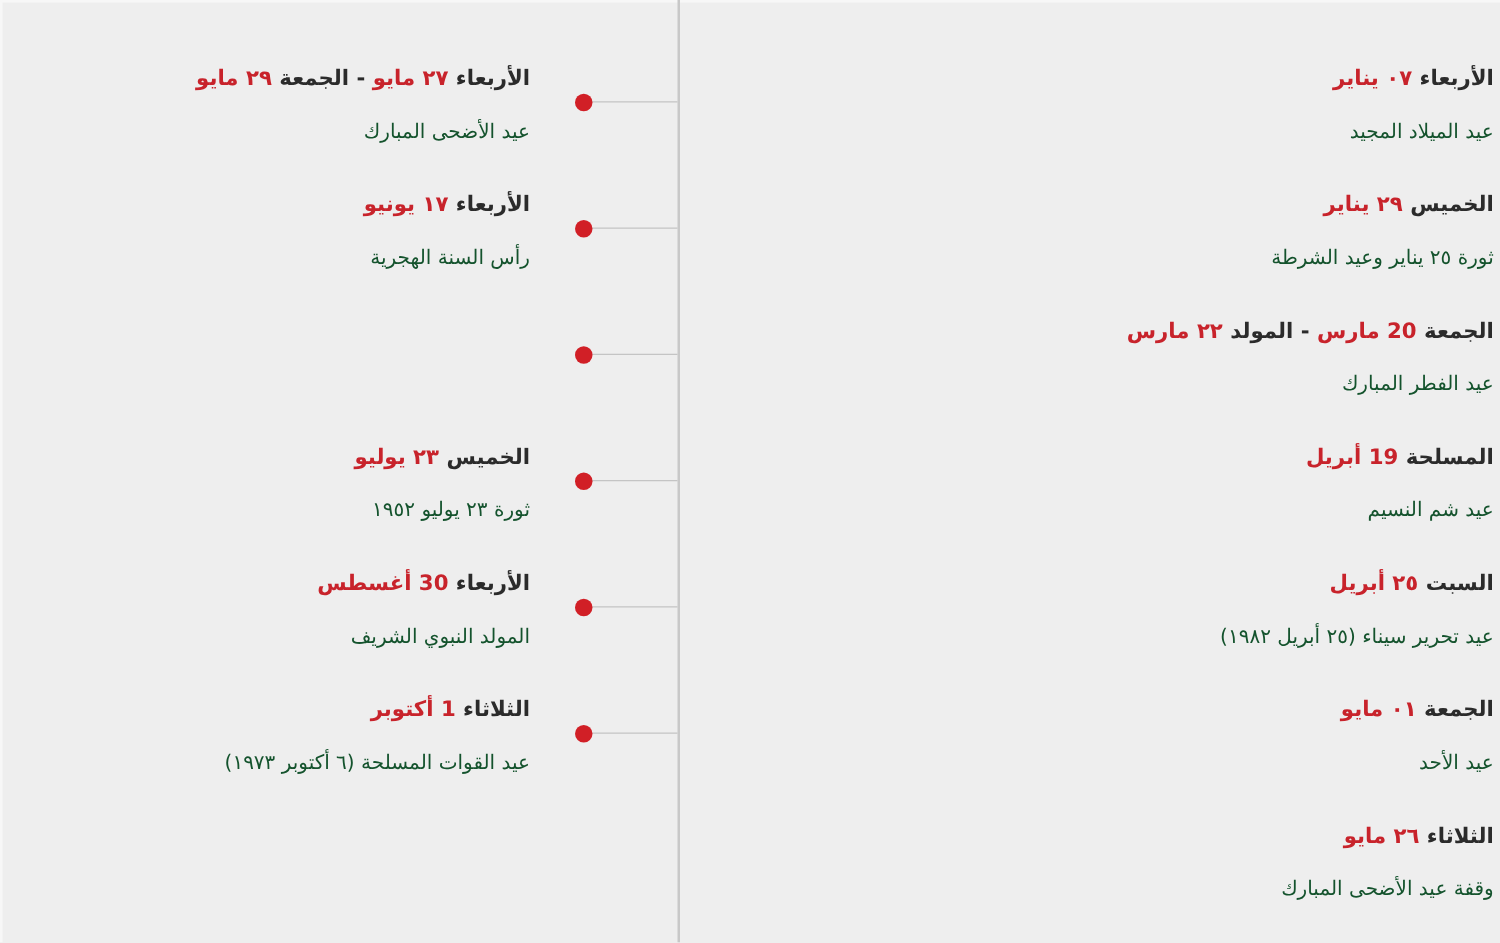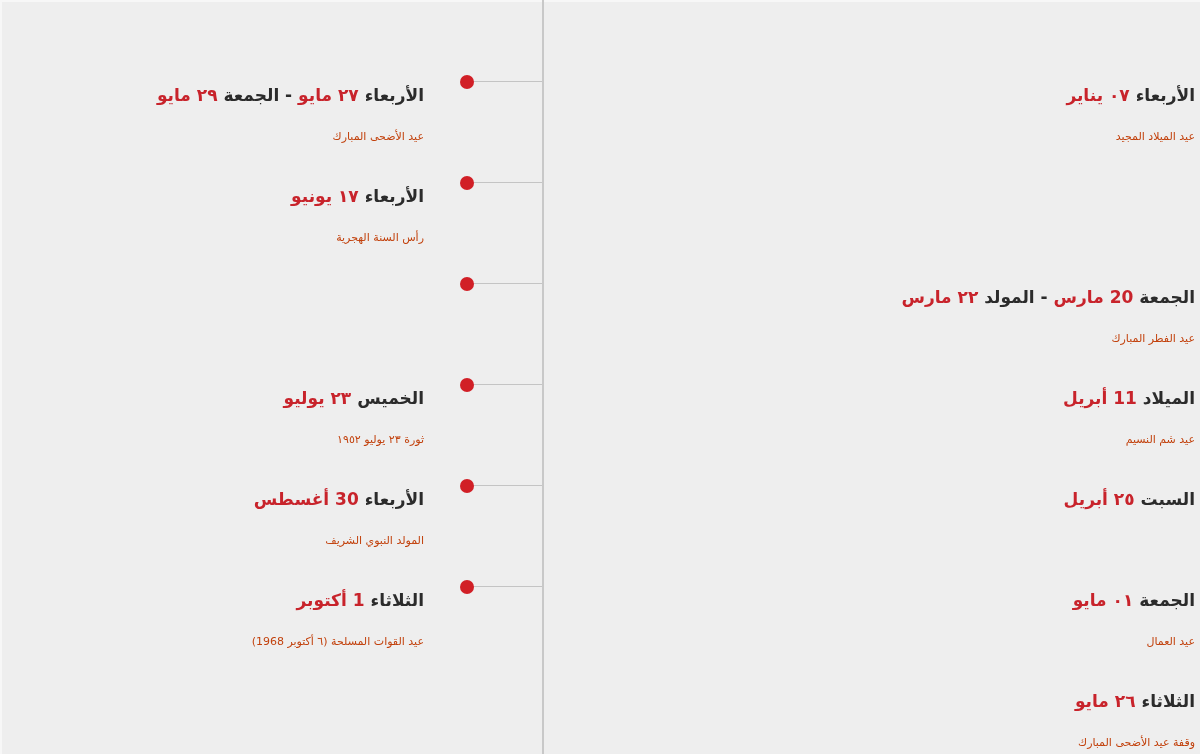--- a/index.html
+++ b/index.html
@@ -60,33 +60,32 @@
       height: 14px;
       border-radius: 50%;
       background: #d11f26;
     }
     .text {
       position: absolute;
       right: 120px;
       top: 50px;
       text-align: right;
       white-space: nowrap;
-      margin-top: 32px;
     }
     .title {
       font-size: 17px;
       font-weight: bold;
       color: #2b2b2b;
       line-height: 26px;
       height: 26px;
     }
     .title .red { color: #c8232b; }
     .desc {
-      font-size: 11px;
-      color: #c2410c;
+      font-size: 16px;
+      color: #14532d;
       line-height: 26px;
       margin-top: 16px;
     }
   </style>
 </head>
 <body>
 
 <div class="frame-top"></div>
 <div class="frame-left"></div>
 
@@ -98,54 +97,59 @@
     <div class="dot"></div>
     <div class="text">
       <div class="title"><span>الأربعاء</span> <span class="red">٠٧ يناير</span></div>
       <div class="desc">عيد الميلاد المجيد</div>
     </div>
   </div>
 
   <div class="item" style="top:101px">
     <div class="connector"></div>
     <div class="dot"></div>
+    <div class="text">
+      <div class="title"><span>الخميس</span> <span class="red">٢٩ يناير</span></div>
+      <div class="desc">ثورة ٢٥ يناير وعيد الشرطة</div>
+    </div>
   </div>
 
   <div class="item" style="top:202px">
     <div class="connector"></div>
     <div class="dot"></div>
     <div class="text">
       <div class="title"><span>الجمعة</span> <span class="red">20 مارس</span><span> - </span><span>المولد</span> <span class="red">٢٢ مارس</span></div>
       <div class="desc">عيد الفطر المبارك</div>
     </div>
   </div>
 
   <div class="item" style="top:303px">
     <div class="connector"></div>
     <div class="dot"></div>
     <div class="text">
-      <div class="title"><span>الميلاد</span> <span class="red">11 أبريل</span></div>
+      <div class="title"><span>المسلحة</span> <span class="red">19 أبريل</span></div>
       <div class="desc">عيد شم النسيم</div>
     </div>
   </div>
 
   <div class="item" style="top:404px">
     <div class="connector"></div>
     <div class="dot"></div>
     <div class="text">
       <div class="title"><span>السبت</span> <span class="red">٢٥ أبريل</span></div>
+      <div class="desc">عيد تحرير سيناء (٢٥ أبريل ١٩٨٢)</div>
     </div>
   </div>
 
   <div class="item" style="top:505px">
     <div class="connector"></div>
     <div class="dot"></div>
     <div class="text">
       <div class="title"><span>الجمعة</span> <span class="red">٠١ مايو</span></div>
-      <div class="desc">عيد العمال</div>
+      <div class="desc">عيد الأحد</div>
     </div>
   </div>
 
   <div class="item" style="top:606px">
     <div class="connector"></div>
     <div class="dot"></div>
     <div class="text">
       <div class="title"><span>الثلاثاء</span> <span class="red">٢٦ مايو</span></div>
       <div class="desc">وقفة عيد الأضحى المبارك</div>
     </div>
@@ -194,16 +198,16 @@
       <div class="title"><span>الأربعاء</span> <span class="red">30 أغسطس</span></div>
       <div class="desc">المولد النبوي الشريف</div>
     </div>
   </div>
 
   <div class="item" style="top:505px">
     <div class="connector"></div>
     <div class="dot"></div>
     <div class="text">
       <div class="title"><span>الثلاثاء</span> <span class="red">1 أكتوبر</span></div>
-      <div class="desc">عيد القوات المسلحة (٦ أكتوبر 1968)</div>
+      <div class="desc">عيد القوات المسلحة (٦ أكتوبر ١٩٧٣)</div>
     </div>
   </div>
 </div>
 
 </body></html>

